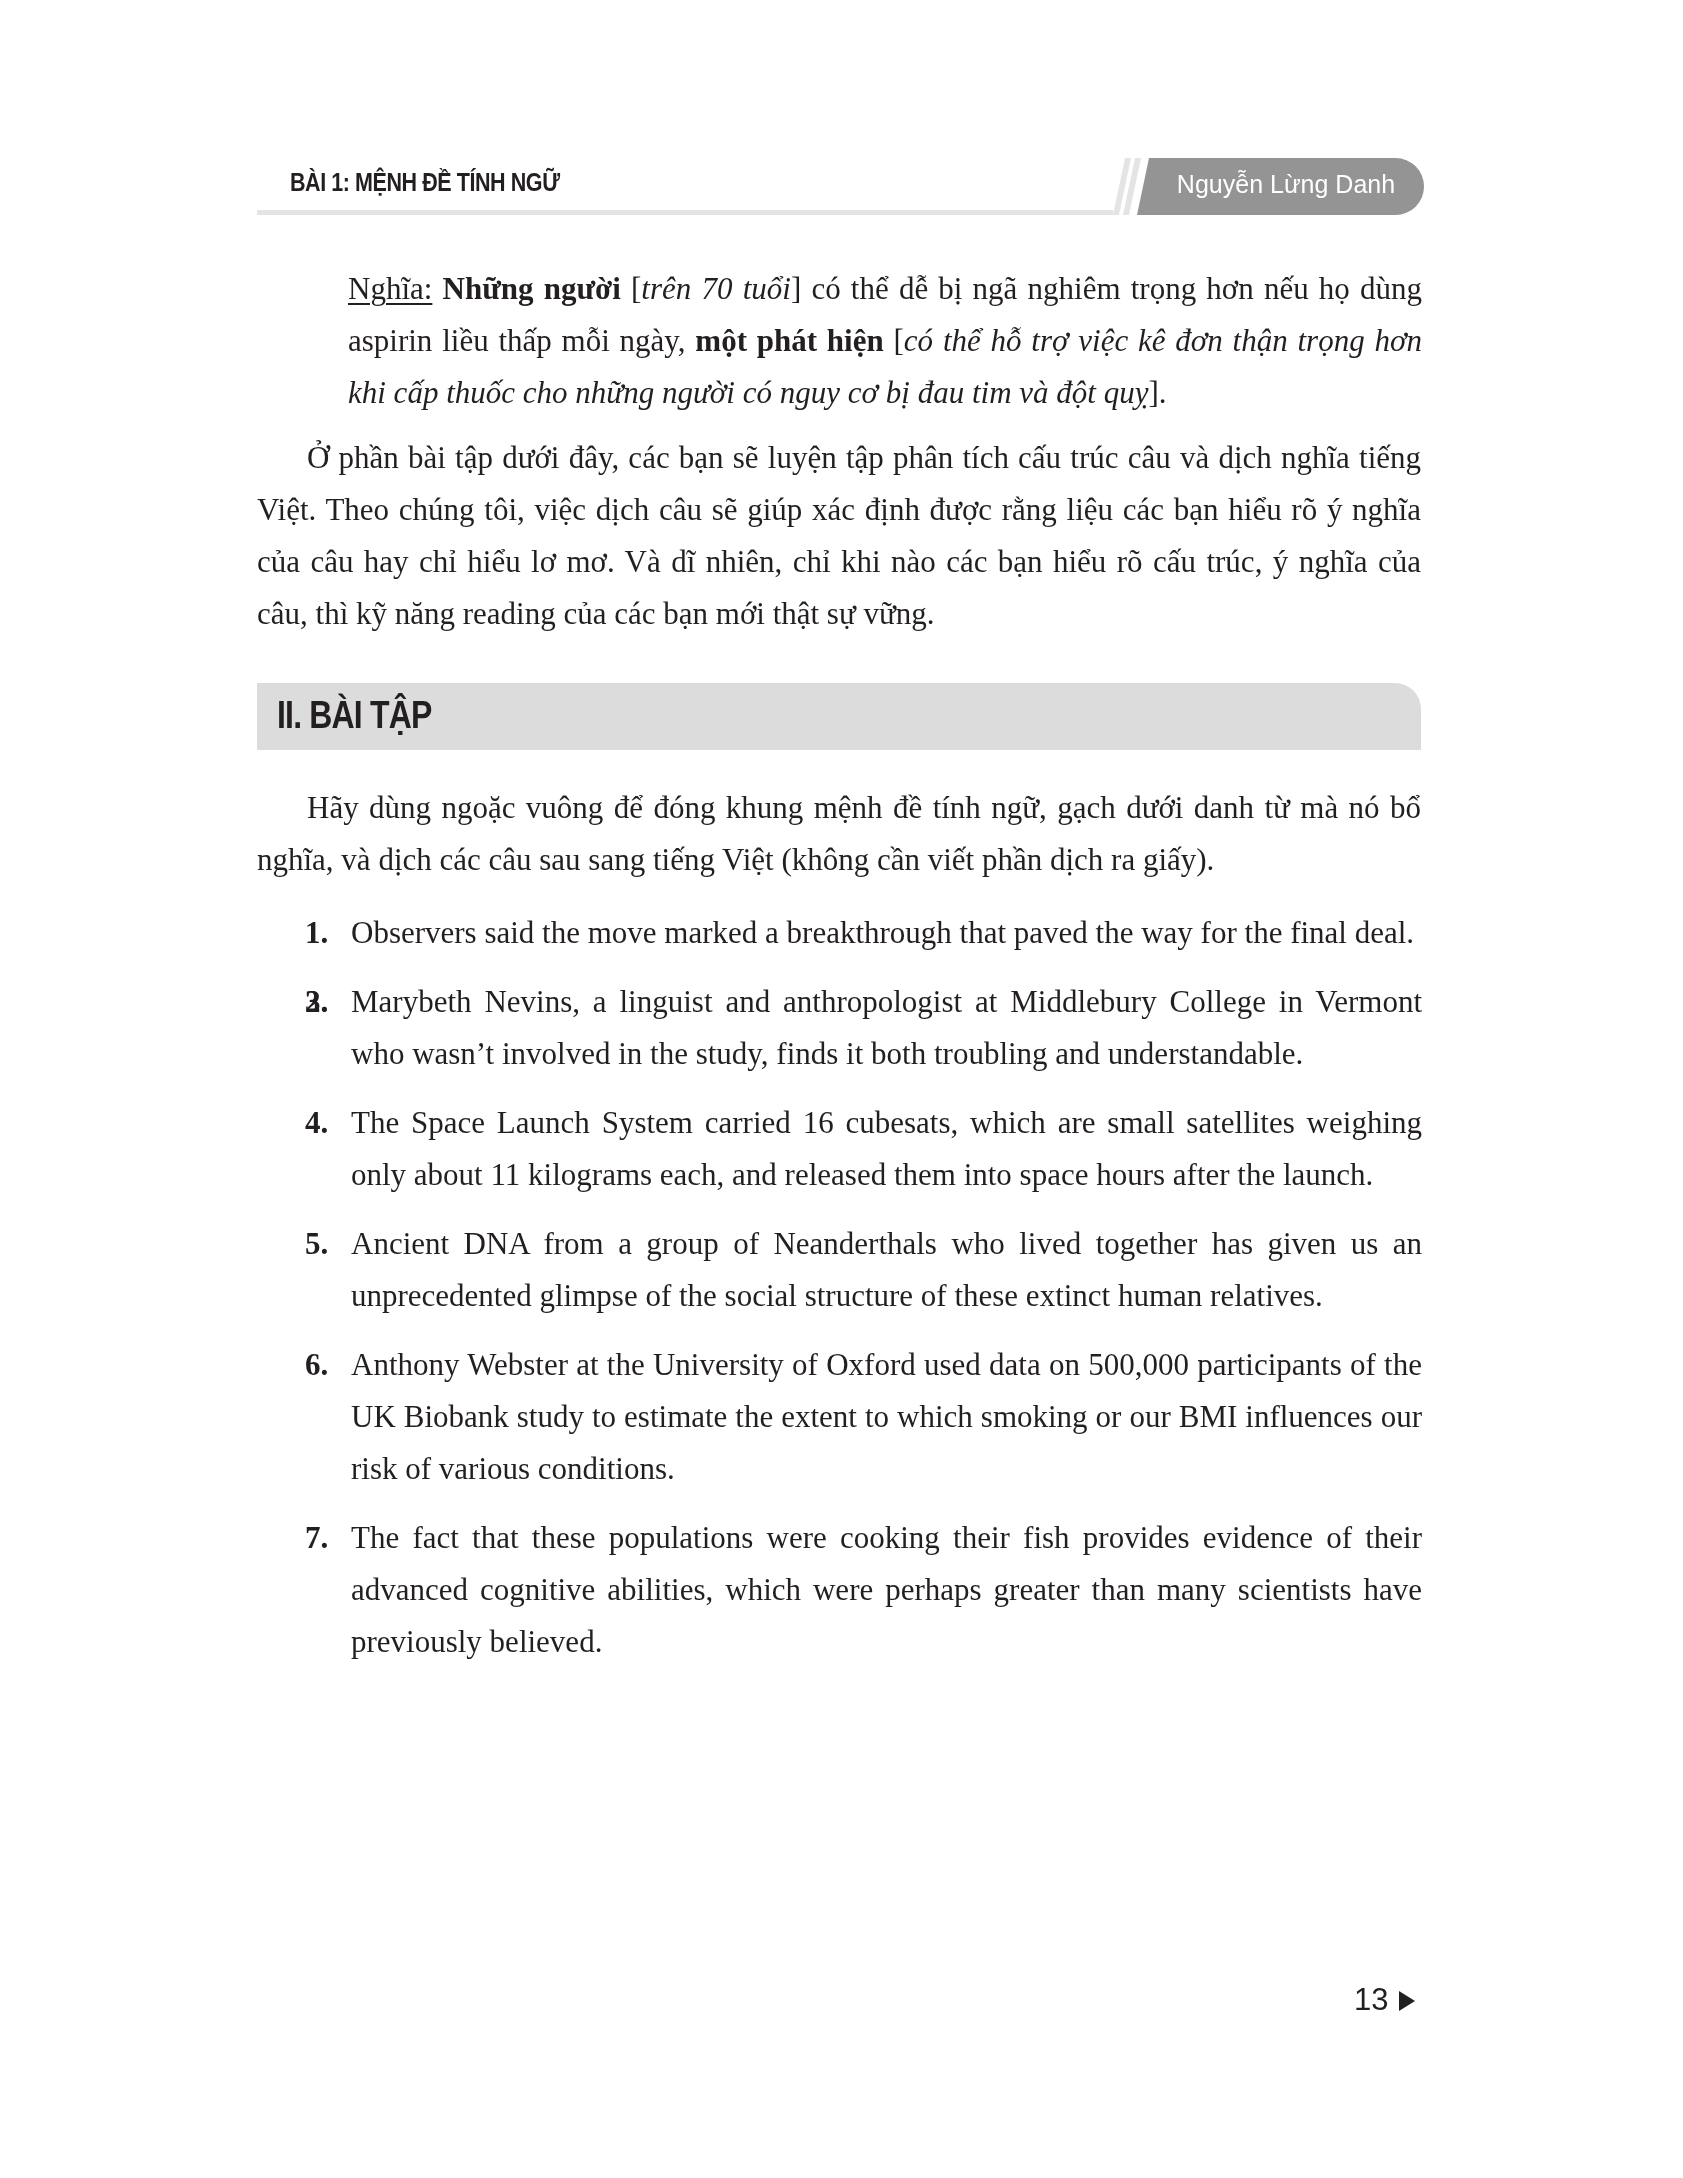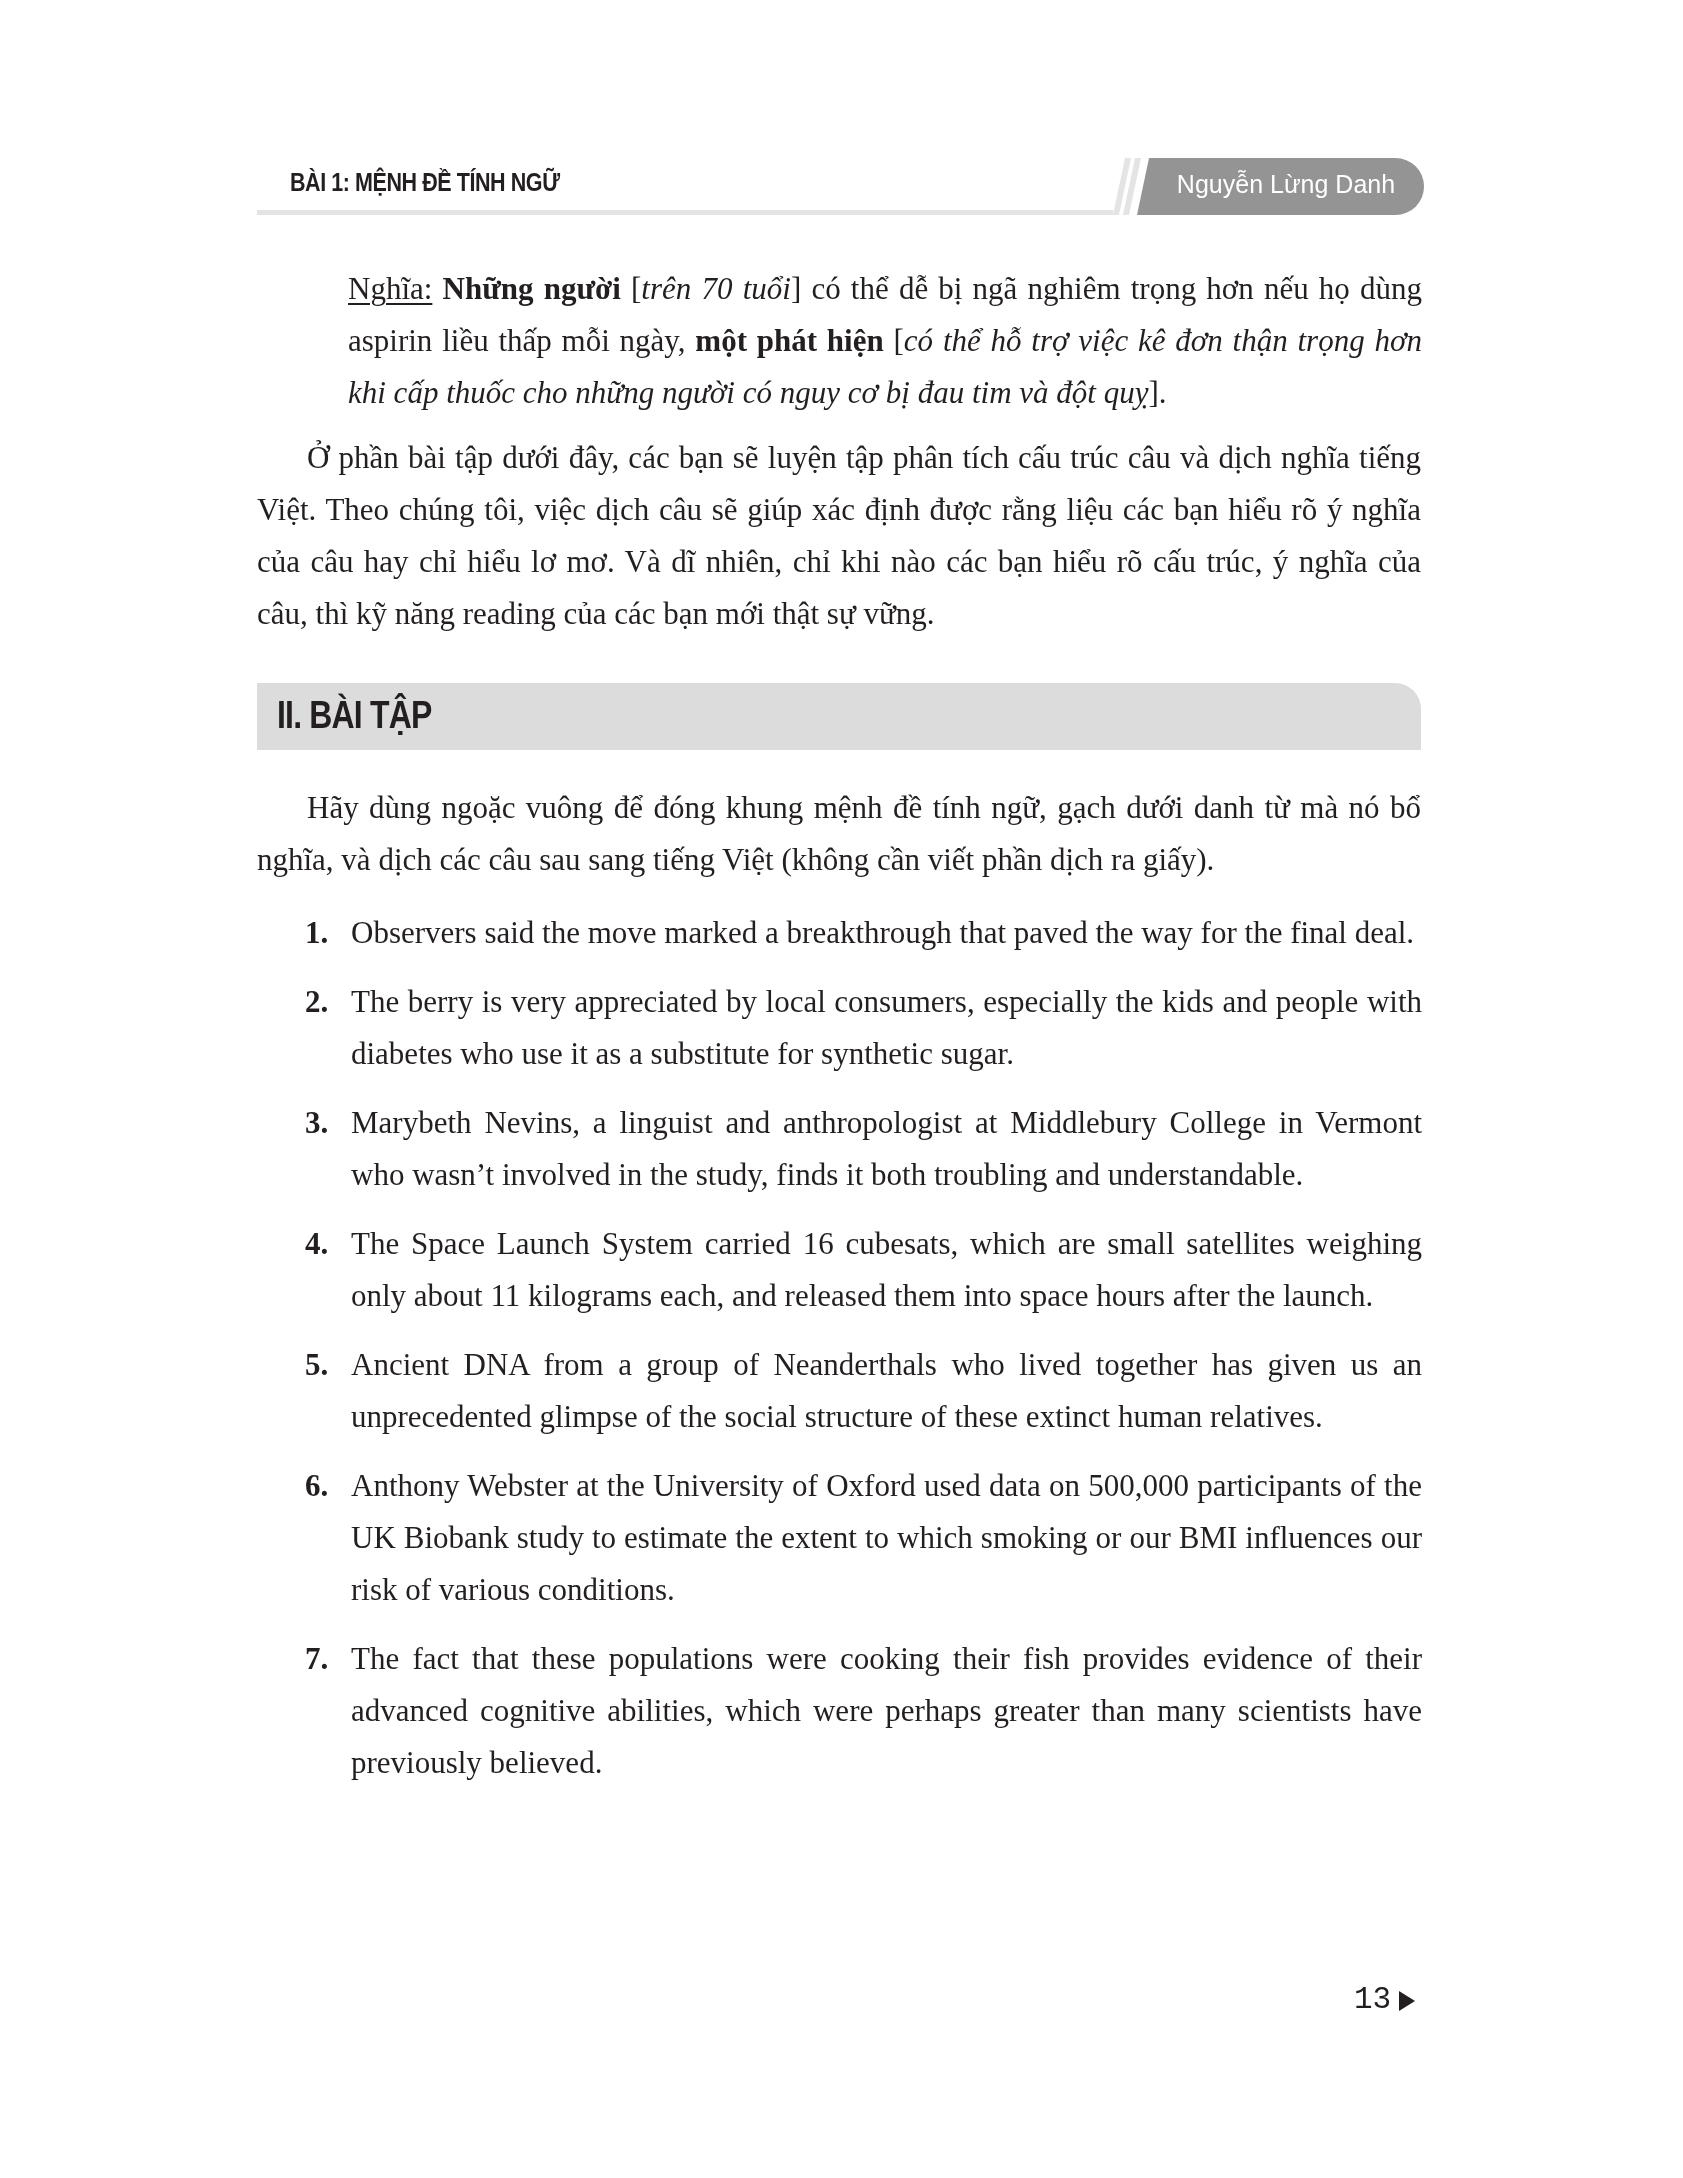--- a/index.html
+++ b/index.html
@@ -66,21 +66,21 @@
   }
 
   
   .ex-list { position: absolute; left: 297px; top: 907px; width: 1117px; margin: 0; padding: 0; list-style: none; }
   .ex-item { position: relative; padding-left: 46px; margin-bottom: 17px; text-align: justify; }
   .ex-num { position: absolute; left: 0; top: 0; font-weight: bold; }
 
   
   .page-num {
     position: absolute; left: 1346px; top: 1982px;
-    font-family: Liberation Mono, monospace; font-size: 31px; color: #231f20;
+    font-family: Liberation Sans, sans-serif; font-size: 31px; color: #231f20;
   }
   .next-icon {
     position: absolute; left: 1391px; top: 1991px; width: 0; height: 0;
     border-top: 10px solid transparent; border-bottom: 10px solid transparent;
     border-left: 16px solid #231f20;
   }
 </style>
 </head>
 <body>
 
@@ -96,21 +96,21 @@
   <div class="meaning serif"><u>Nghĩa:</u> <b>Những người</b> [<i>trên 70 tuổi</i>] <span>có thể dễ bị ngã nghiêm trọng hơn nếu họ dùng aspirin liều thấp mỗi ngày,</span> <b>một phát hiện</b> [<i>có thể hỗ trợ việc kê đơn thận trọng hơn khi cấp thuốc cho những người có nguy cơ bị đau tim và đột quỵ</i>]<span>.</span></div>
 
   <div class="para serif">Ở phần bài tập dưới đây, các bạn sẽ luyện tập phân tích cấu trúc câu và dịch nghĩa tiếng Việt. Theo chúng tôi, việc dịch câu sẽ giúp xác định được rằng liệu các bạn hiểu rõ ý nghĩa của câu hay chỉ hiểu lơ mơ. Và dĩ nhiên, chỉ khi nào các bạn hiểu rõ cấu trúc, ý nghĩa của câu, thì kỹ năng reading của các bạn mới thật sự vững.</div>
 
   <div class="section-banner"></div>
   <div class="section-title">II. BÀI TẬP</div>
   <div class="instruction serif">Hãy dùng ngoặc vuông để đóng khung mệnh đề tính ngữ, gạch dưới danh từ mà nó bổ nghĩa, và dịch các câu sau sang tiếng Việt (không cần viết phần dịch ra giấy).</div>
 
   <ol class="ex-list serif">
     <li class="ex-item"><span class="ex-num">1.</span><span>Observers said the move marked a breakthrough that paved the way for the final deal.</span></li>
-    <li class="ex-item"><span class="ex-num">2.</span><span>The berry is very appreciated by local consumers, especially the kids and people with diabetes who use it as a substitute for synthetic sugar.</span></li>
+    <li class="ex-item"><span class="ex-num">2.</span></li>
     <li class="ex-item"><span class="ex-num">3.</span><span>Marybeth Nevins, a linguist and anthropologist at Middlebury College in Vermont who wasn’t involved in the study, finds it both troubling and understandable.</span></li>
     <li class="ex-item"><span class="ex-num">4.</span><span>The Space Launch System carried 16 cubesats, which are small satellites weighing only about 11 kilograms each, and released them into space hours after the launch.</span></li>
     <li class="ex-item"><span class="ex-num">5.</span><span>Ancient DNA from a group of Neanderthals who lived together has given us an unprecedented glimpse of the social structure of these extinct human relatives.</span></li>
     <li class="ex-item"><span class="ex-num">6.</span><span>Anthony Webster at the University of Oxford used data on 500,000 participants of the UK Biobank study to estimate the extent to which smoking or our BMI influences our risk of various conditions.</span></li>
     <li class="ex-item"><span class="ex-num">7.</span><span>The fact that these populations were cooking their fish provides evidence of their advanced cognitive abilities, which were perhaps greater than many scientists have previously believed.</span></li>
   </ol>
 
   <div class="page-num">13</div>
   <div class="next-icon"></div>
 </div>

